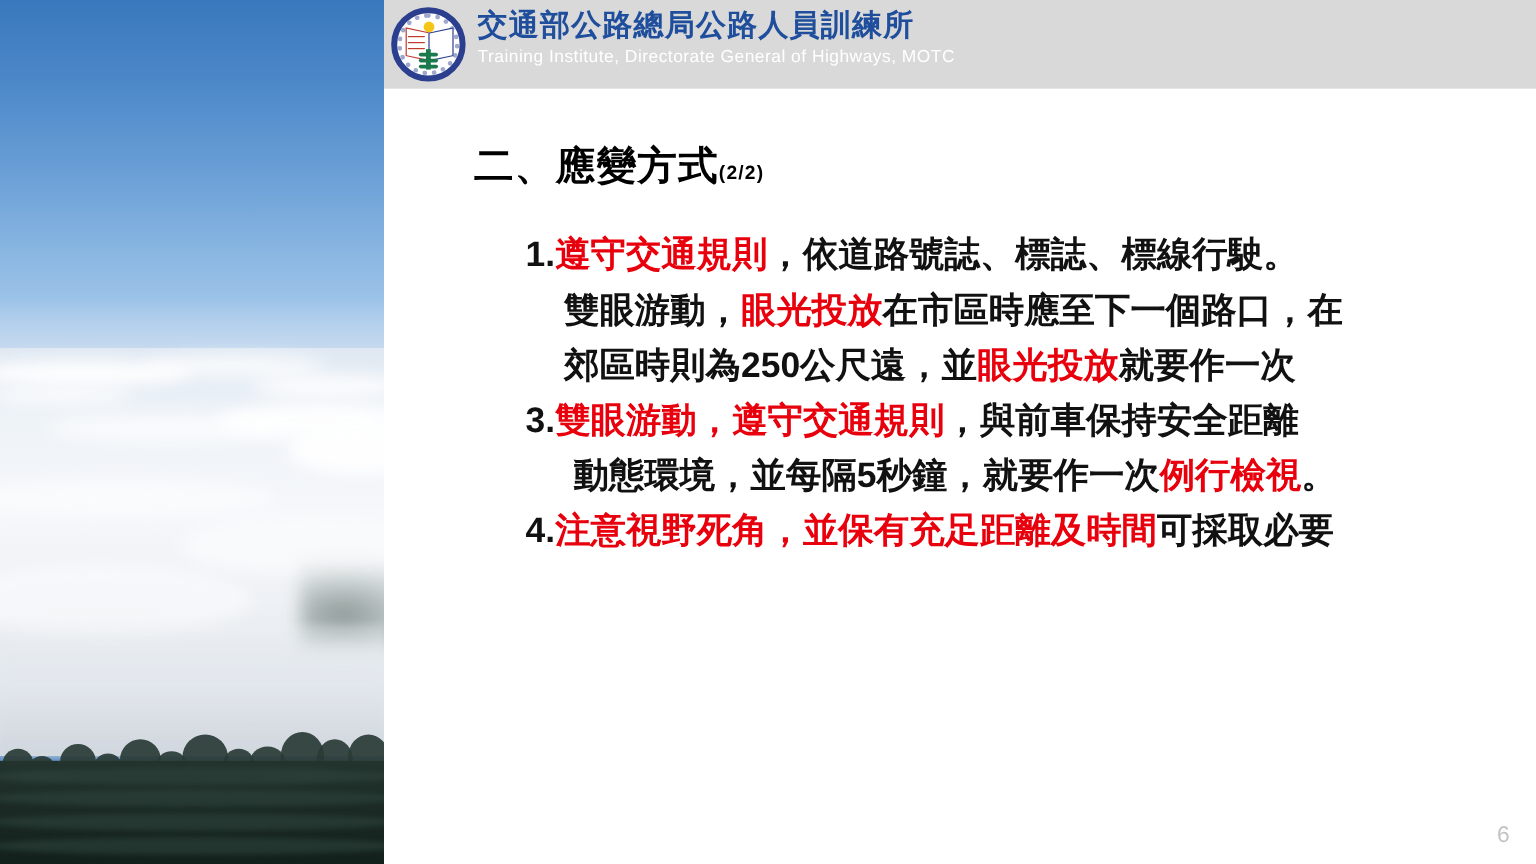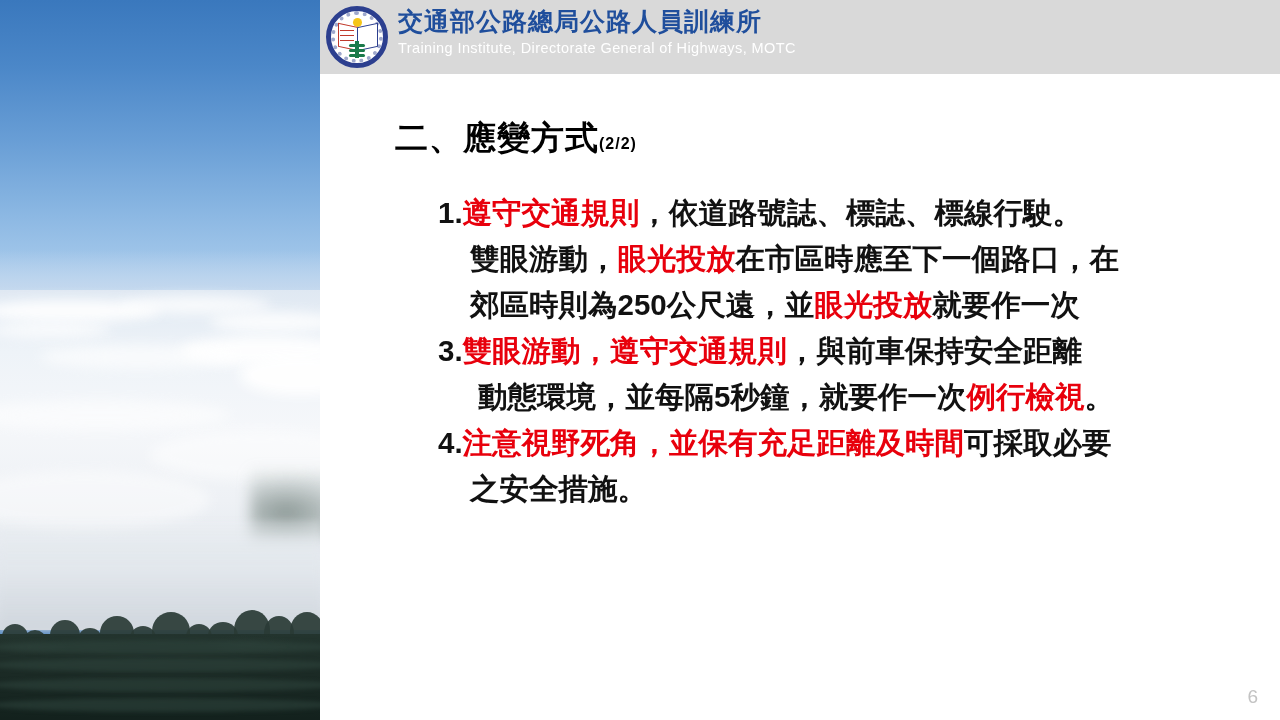--- a/index.html
+++ b/index.html
@@ -356,19 +356,18 @@
       <span>二、應變方式</span><span class="suffix">(2/2)</span>
     </div>
 
     <div class="body-list" id="body-list">
         <div class="body-line"><span class="blk">1.</span><span class="red">遵守交通規則</span><span class="blk">，依道路號誌、標誌、標線行駛。</span></div>
         <div class="body-line indent1"><span class="blk">雙眼游動，</span><span class="red">眼光投放</span><span class="blk">在市區時應至下一個路口，在</span></div>
         <div class="body-line indent1"><span class="blk">郊區時則為250公尺遠，並</span><span class="red">眼光投放</span><span class="blk">就要作一次</span></div>
         <div class="body-line"><span class="blk">3.</span><span class="red">雙眼游動，遵守交通規則</span><span class="blk">，與前車保持安全距離</span></div>
         <div class="body-line indent2"><span class="blk">動態環境，並每隔5秒鐘，就要作一次</span><span class="red">例行檢視</span><span class="blk">。</span></div>
         <div class="body-line"><span class="blk">4.</span><span class="red">注意視野死角，並保有充足距離及時間</span><span class="blk">可採取必要</span></div>
-        <div class="body-line indent1"><span class="blk">之安全措施。</span></div>
       </div>
 
     <div class="page-number">6</div>
   </div>
 
 </div>
 
 </body></html>

